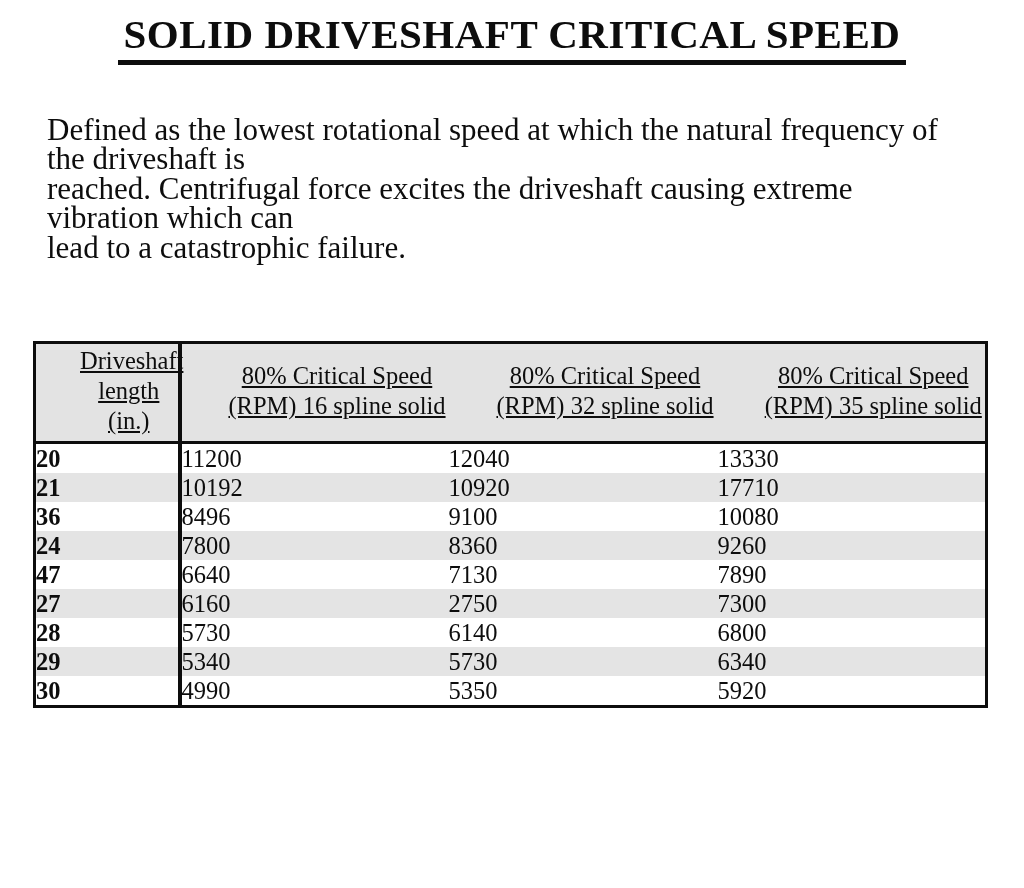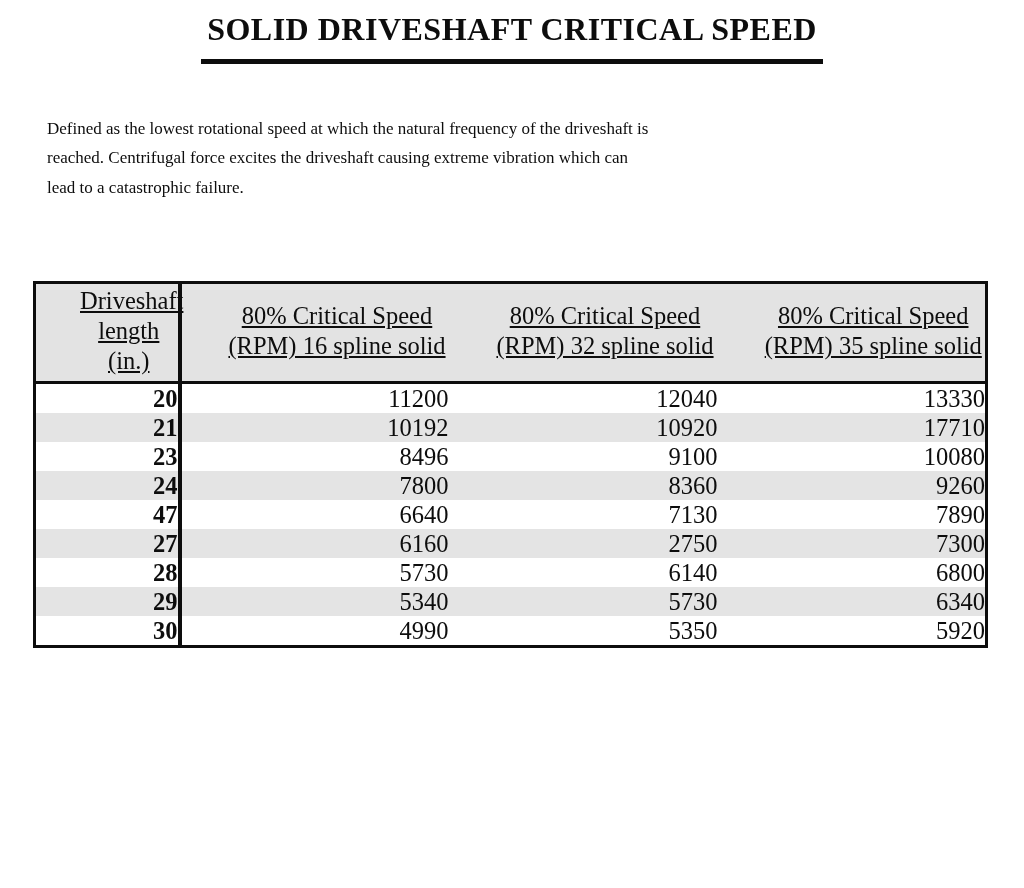--- a/index.html
+++ b/index.html
@@ -7,31 +7,31 @@
     width: 1024px; height: 888px;
     background: #ffffff;
     color: #0d0d0d;
     font-family: "Liberation Serif", serif;
     overflow: hidden;
   }
   .title-wrap { text-align: center; margin-top: 12px; }
   .title {
     display: inline-block;
     margin: 0;
-    font-size: 32px;
+    font-size: 41px;
     font-weight: bold;
     line-height: 1.12;
     letter-spacing: 0.5px;
     border-bottom: 5px solid #0d0d0d;
-    padding: 0 6px 11px 6px;
+    padding: 0 6px 2px 6px;
     white-space: nowrap;
   }
   .para {
     margin: 0 58px 0 47px;
-    font-size: 17px;
+    font-size: 31px;
     line-height: 29.5px;
     white-space: pre-line;
   }
   .para1 { margin-top: 50px; }
   .para2 { margin-top: 36px; }
   table.ds-table {
     border-collapse: collapse;
     table-layout: fixed;
     margin: 79px 0 0 33px;
     width: 952px;
@@ -48,21 +48,21 @@
     padding: 2px 0 5px 0;
     border-bottom: 3px solid #0d0d0d;
   }
   .ds-table th .hline {
     display: block;
     line-height: 30px;
     text-decoration: underline;
     padding-left: 44px;
   }
   .ds-table td {
-    text-align: right;
+    text-align: left;
     vertical-align: middle;
     font-size: 24.5px;
     line-height: 29px;
     height: 29px;
     padding: 0;
     margin-top: 48px;
   }
   .ds-table td.len { font-weight: bold; }
   .ds-table th.divider, .ds-table td.divider { border-right: 4px solid #0d0d0d; }
   .ds-table tbody tr:nth-child(even) { background: #e4e4e4; }
@@ -115,21 +115,21 @@
         <td>12040</td>
         <td>13330</td>
       </tr>
       <tr>
         <td class="len divider">21</td>
         <td>10192</td>
         <td>10920</td>
         <td>17710</td>
       </tr>
       <tr>
-        <td class="len divider">23</td>
+        <td class="len divider">36</td>
         <td>8496</td>
         <td>9100</td>
         <td>10080</td>
       </tr>
       <tr>
         <td class="len divider">24</td>
         <td>7800</td>
         <td>8360</td>
         <td>9260</td>
       </tr>

